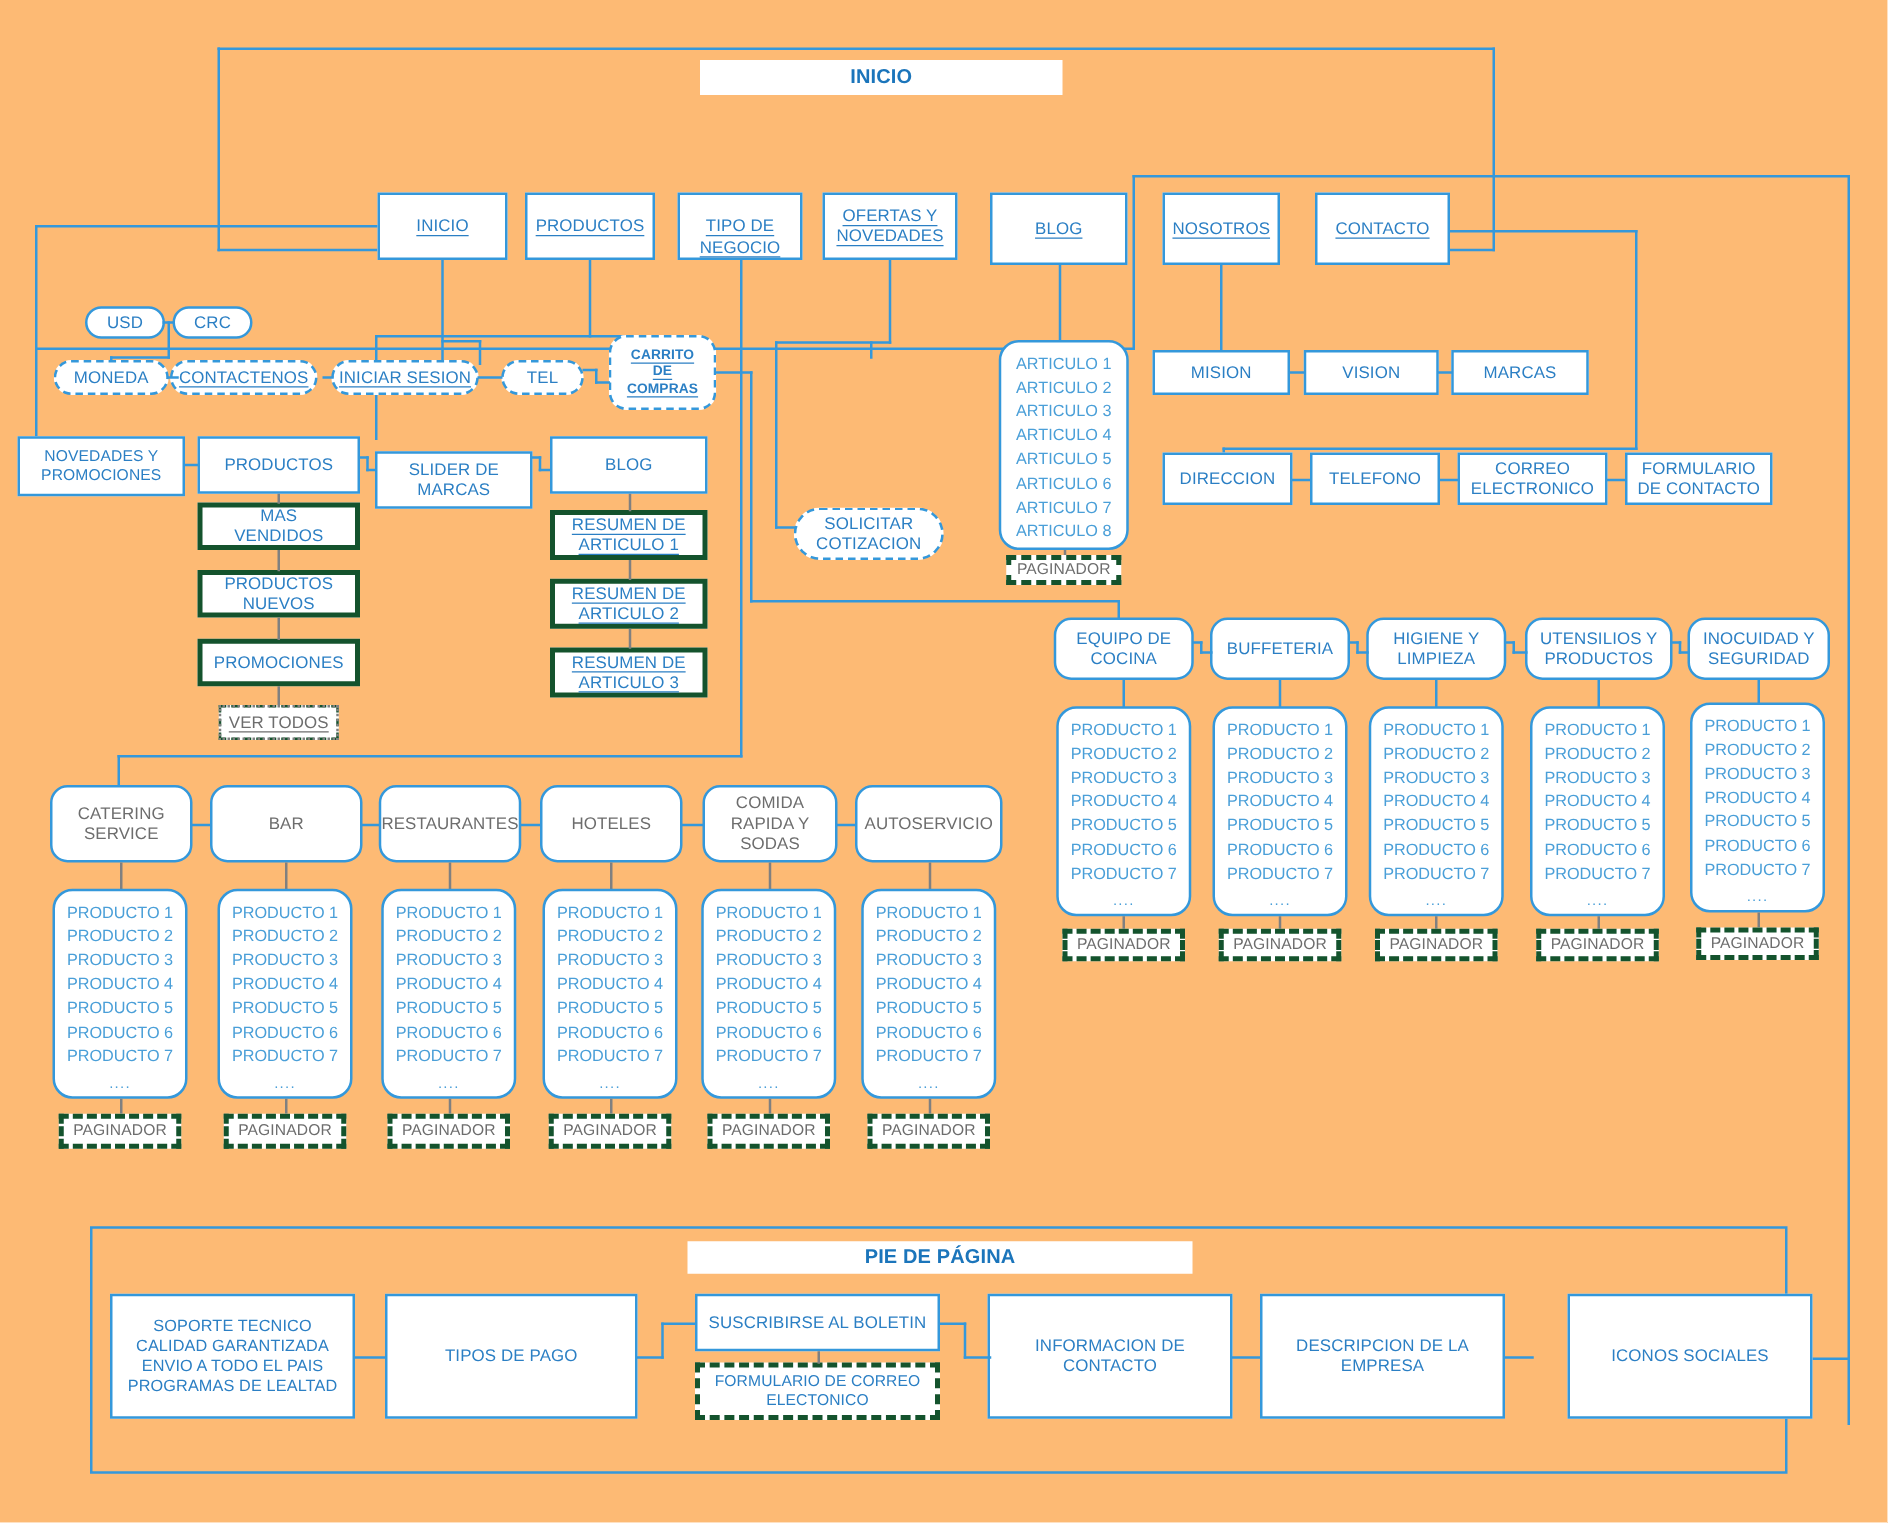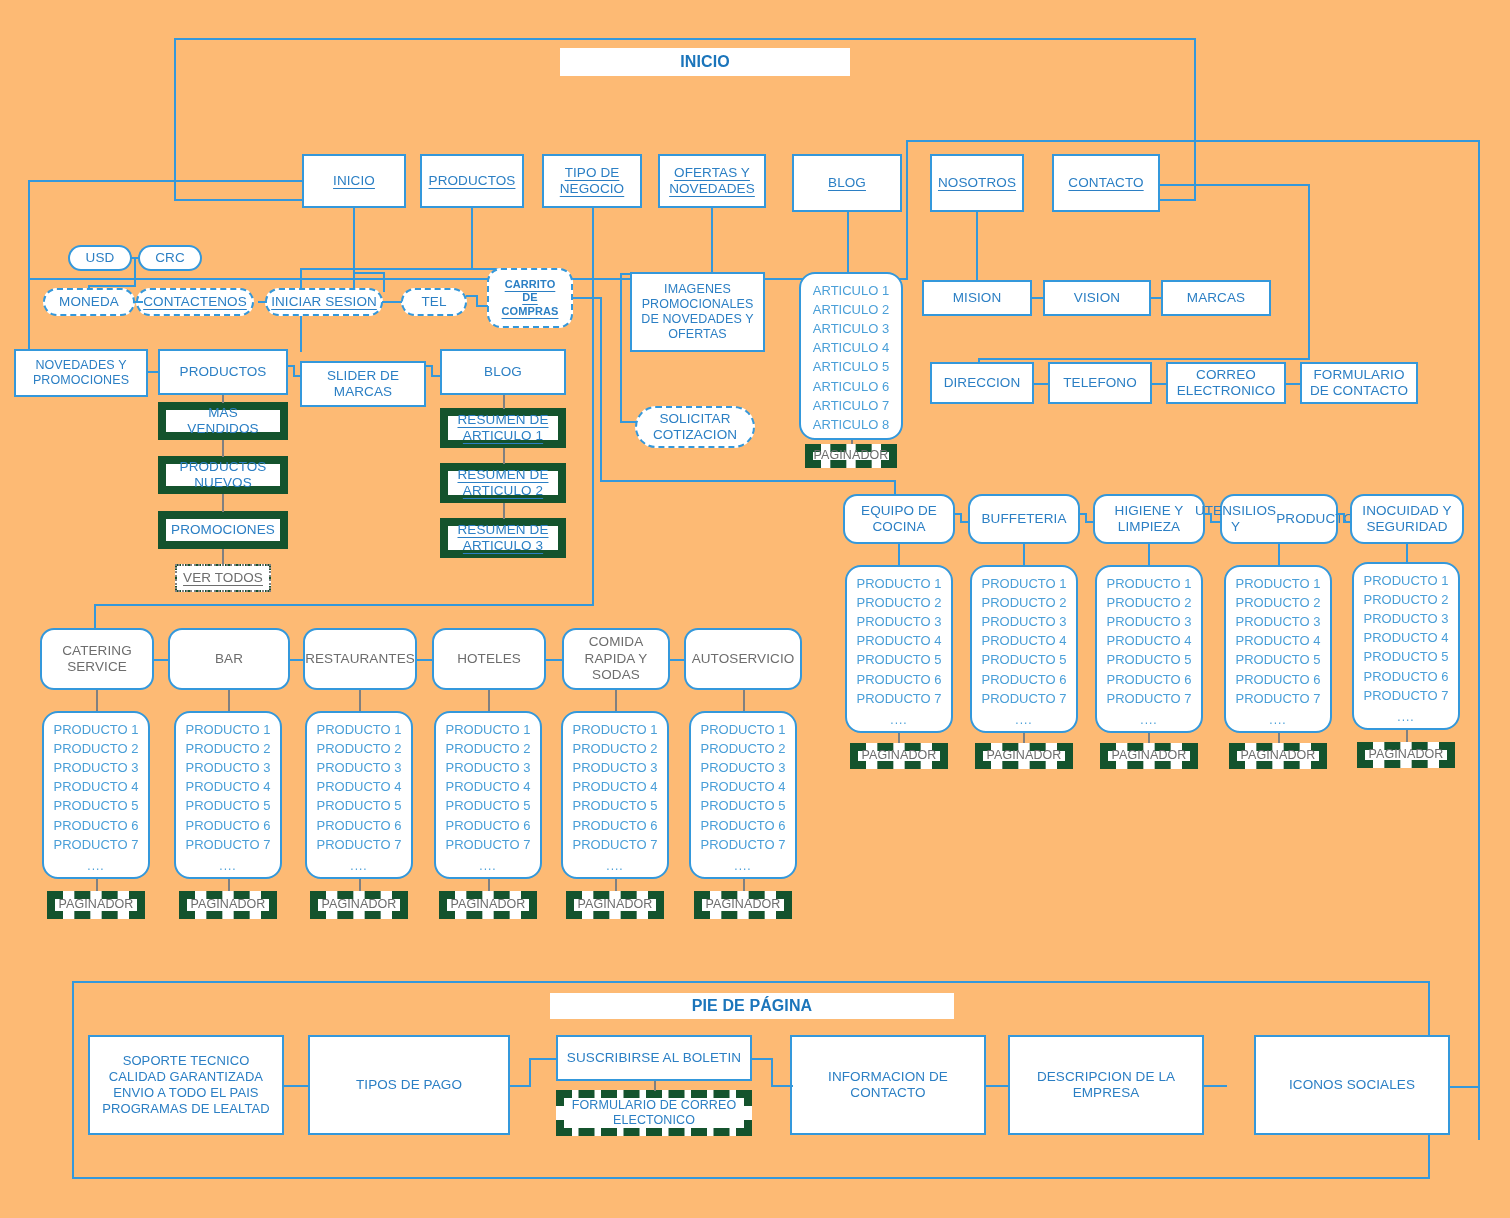--- a/index.html
+++ b/index.html
@@ -4,21 +4,21 @@
 <style>
   html,body{margin:0;padding:0;background:#ffffff;}
   body{font-family:"Liberation Sans", sans-serif;}
   #canvas{position:relative;width:1510px;height:1218px;background:#fdba74;overflow:hidden;}
 
   
   .node{position:absolute;box-sizing:border-box;display:flex;align-items:center;
         justify-content:center;text-align:center;color:#2b7fc4;font-size:13.5px;
         line-height:1.22;background:#fff;letter-spacing:.1px;}
   .blue{border:2px solid #3498db;}
-  .gray{border:8px solid #14532d;}
+  .gray{border:4px solid #14532d;}
   .rnd{border-radius:14px;}
   .pill{border-radius:999px;}
   .dash{border-style:dashed;}
   .dot{border-style:dotted;}
   .u{text-decoration:underline;text-underline-offset:2.5px;}
   .gtext{color:#6d6d6d;}
   .hdr{font-weight:bold;font-size:16px;color:#1b75bb;}
 
   
   .listnode{position:absolute;box-sizing:border-box;border:2px solid #3498db;
@@ -49,21 +49,21 @@
 
   <div class="ln lnv" style="left:28px;top:180px;height:172px;"></div>
   <div class="ln lnh" style="left:28px;top:180px;width:276px;"></div>
 
   <div class="node blue" style="left:302px;top:154px;width:104px;height:54px;">
     <span class="u">INICIO</span>
   </div>
   <div class="node blue" style="left:420px;top:154px;width:104px;height:54px;">
     <span class="u">PRODUCTOS</span>
   </div>
-  <div class="node blue" style="left:542px;top:154px;width:100px;height:54px;flex-direction:column;">
+  <div class="node blue" style="left:542px;top:154px;width:100px;height:54px;flex-direction:column;justify-content:flex-end;">
     <span class="u">TIPO DE</span>
     <span class="u">NEGOCIO</span>
   </div>
   <div class="node blue" style="left:658px;top:154px;width:108px;height:54px;flex-direction:column;">
     <span class="u">OFERTAS Y</span>
     <span class="u">NOVEDADES</span>
   </div>
   <div class="node blue" style="left:792px;top:154px;width:110px;height:58px;">
     <span class="u">BLOG</span>
   </div>
@@ -200,26 +200,20 @@
     <span class="u">ARTICULO 2</span>
   </div>
   <div class="node gray" style="left:440px;top:518px;width:126px;height:40px;flex-direction:column;">
     <span class="u">RESUMEN DE</span>
     <span class="u">ARTICULO 3</span>
   </div>
   <div class="ln lnv lng" style="left:503px;top:395px;height:14px;"></div>
   <div class="ln lnv lng" style="left:503px;top:448px;height:16px;"></div>
   <div class="ln lnv lng" style="left:503px;top:503px;height:16px;"></div>
 
-  <div class="node blue" style="left:630px;top:272px;width:135px;height:80px;flex-direction:column;font-size:12.5px;">
-    <span>IMAGENES</span>
-    <span>PROMOCIONALES</span>
-    <span>DE NOVEDADES Y</span>
-    <span>OFERTAS</span>
-  </div>
   <div class="node blue rnd dash" style="left:635px;top:406px;width:120px;height:42px;flex-direction:column;border-radius:22px;">
     <span>SOLICITAR</span>
     <span>COTIZACION</span>
   </div>
 
   <div class="listnode" style="left:799px;top:272px;width:104px;height:168px;">
     <span>ARTICULO 1</span>
     <span>ARTICULO 2</span>
     <span>ARTICULO 3</span>
     <span>ARTICULO 4</span>
@@ -267,21 +261,21 @@
     <span>EQUIPO DE</span>
     <span>COCINA</span>
   </div>
   <div class="node blue rnd" style="left:968px;top:494px;width:112px;height:50px;">
     <span>BUFFETERIA</span>
   </div>
   <div class="node blue rnd" style="left:1093px;top:494px;width:112px;height:50px;flex-direction:column;">
     <span>HIGIENE Y</span>
     <span>LIMPIEZA</span>
   </div>
-  <div class="node blue rnd" style="left:1220px;top:494px;width:118px;height:50px;flex-direction:row;">
+  <div class="node blue rnd" style="left:1220px;top:494px;width:118px;height:50px;flex-direction:column;">
     <span>UTENSILIOS Y</span>
     <span>PRODUCTOS</span>
   </div>
   <div class="node blue rnd" style="left:1350px;top:494px;width:114px;height:50px;flex-direction:column;">
     <span>INOCUIDAD Y</span>
     <span>SEGURIDAD</span>
   </div>
   <div class="ln lnh" style="left:954px;top:513px;width:8px;"></div>
   <div class="ln lnv" style="left:960px;top:513px;height:10px;"></div>
   <div class="ln lnh" style="left:960px;top:521px;width:10px;"></div>

